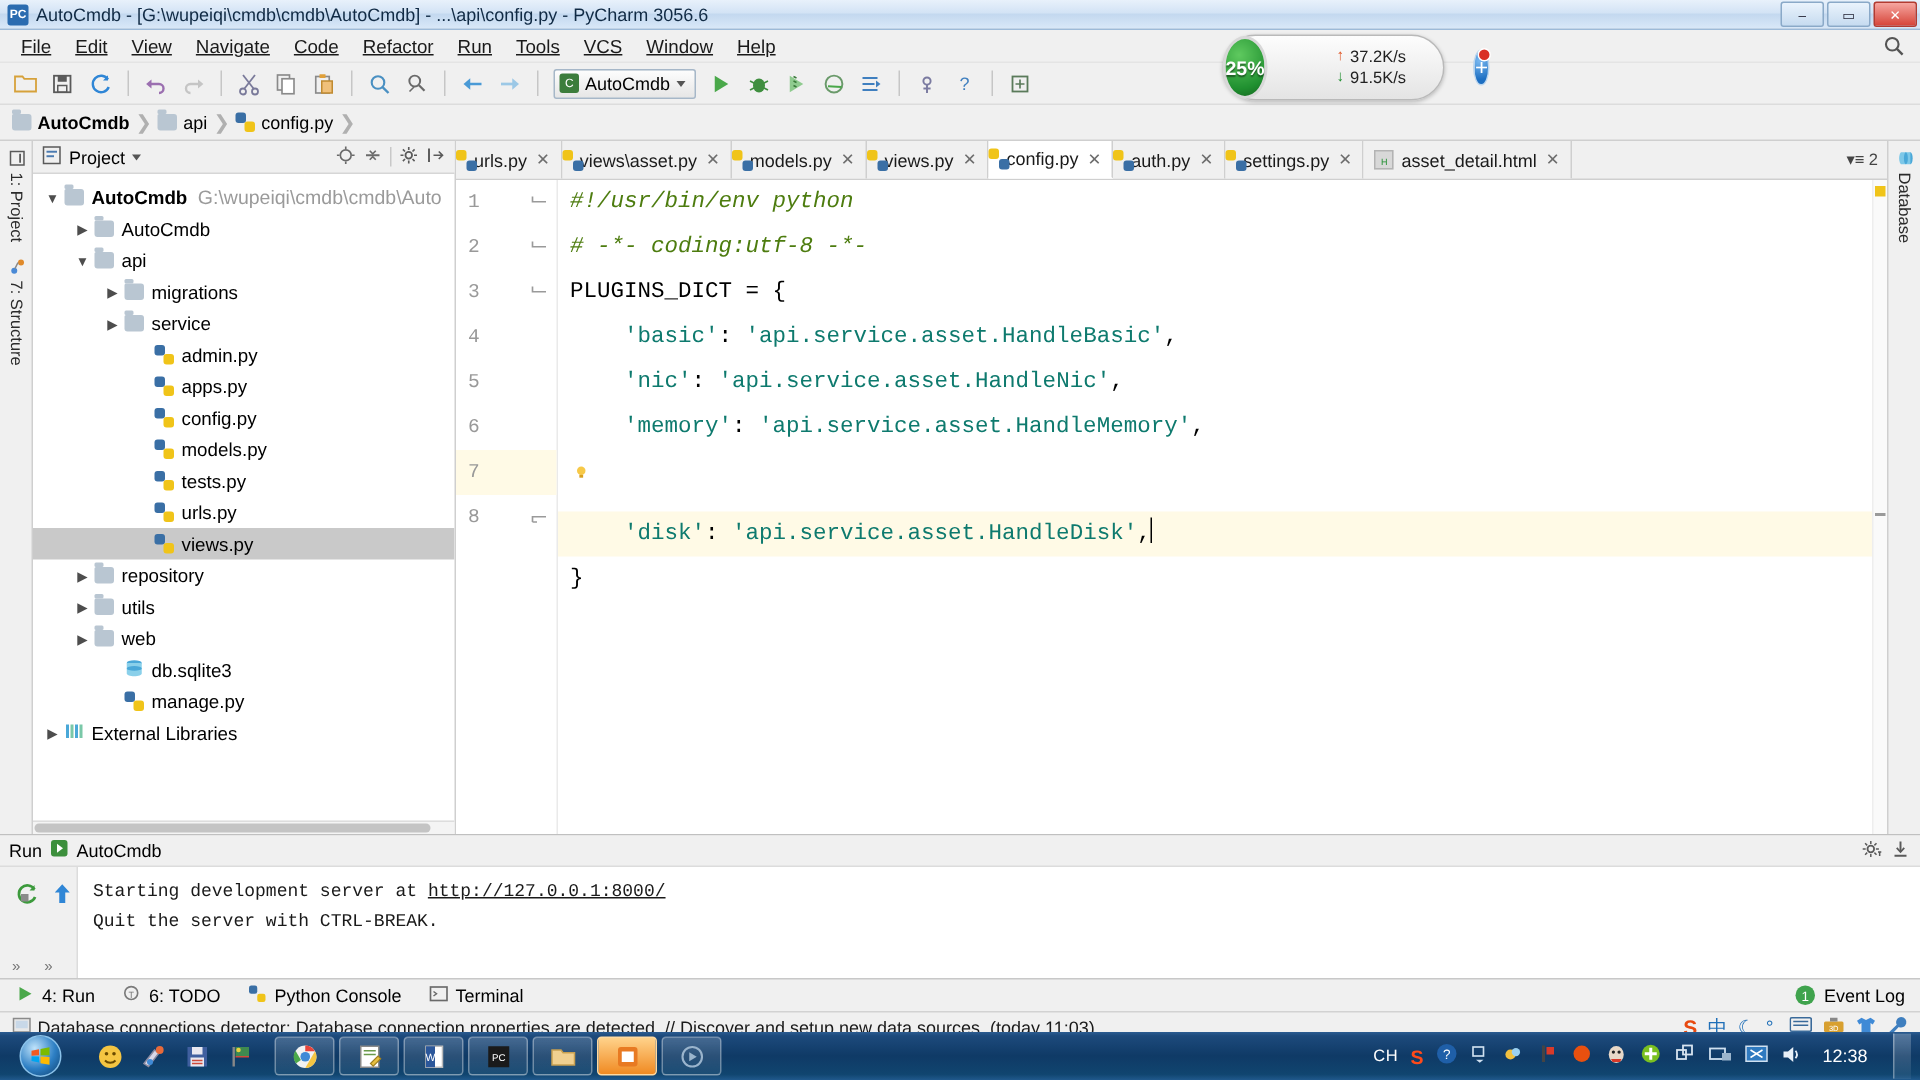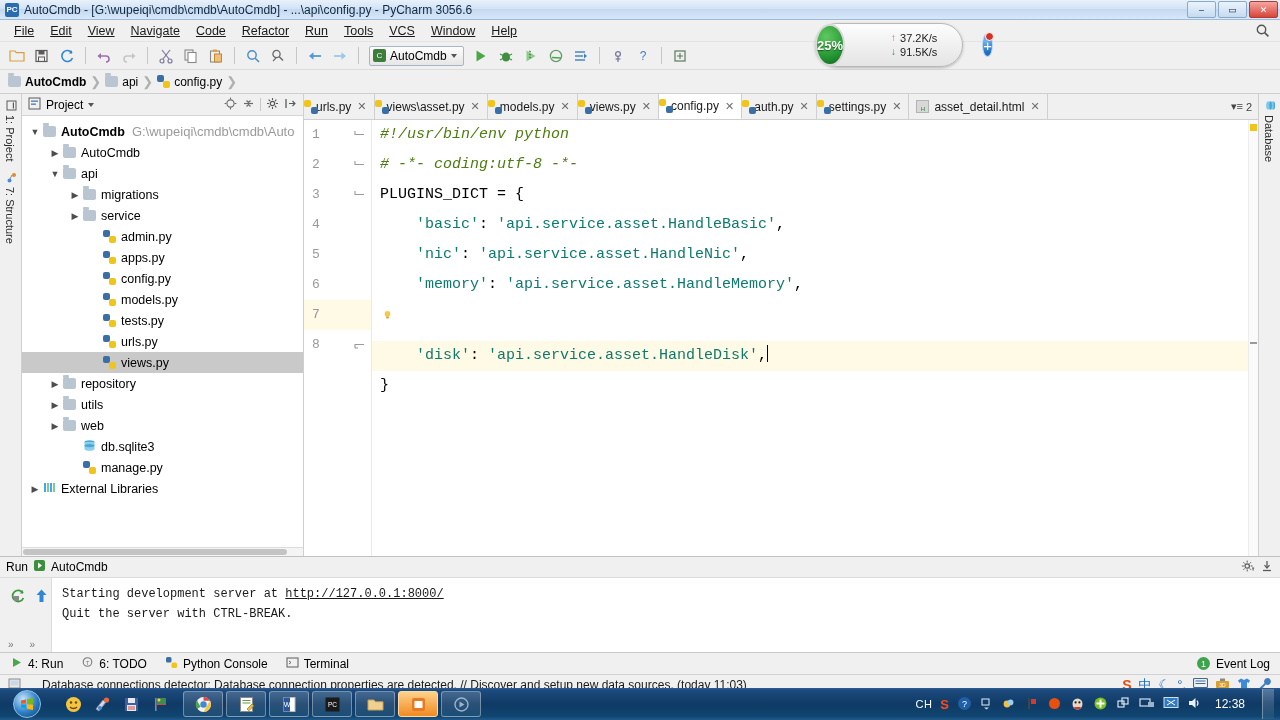--- a/index.html
+++ b/index.html
@@ -192,21 +192,21 @@
   }
   .tt{display:flex;align-items:center;gap:5px;}
   .tt.active{font-weight:normal;}
   .tb-right{margin-left:auto;display:flex;align-items:center;gap:6px;padding-right:10px;}
   .evt-badge{width:13px;height:13px;border-radius:50%;background:#3fa34d;color:#fff;font-size:9px;
     display:flex;align-items:center;justify-content:center;}
 
   
   .statusbar{
     height:20px;background:#f0f0f0;border-top:1px solid #d2d2d2;
-    display:flex;align-items:center;gap:21px;padding-left:8px;font-size:12px;color:#1a1a1a;
+    display:flex;align-items:center;gap:4px;padding-left:8px;font-size:12px;color:#1a1a1a;
   }
   .status-right{margin-left:auto;display:flex;align-items:center;gap:7px;padding-right:8px;}
 
   
   .taskbar{
     position:absolute;bottom:0;left:0;width:1280px;height:32px;
     background:linear-gradient(to bottom,#2b5c91 0%,#1d4a7c 8%,#0f3a66 50%,#10456f 88%,#20598c 100%);
     display:flex;align-items:center;
   }
   .start{

